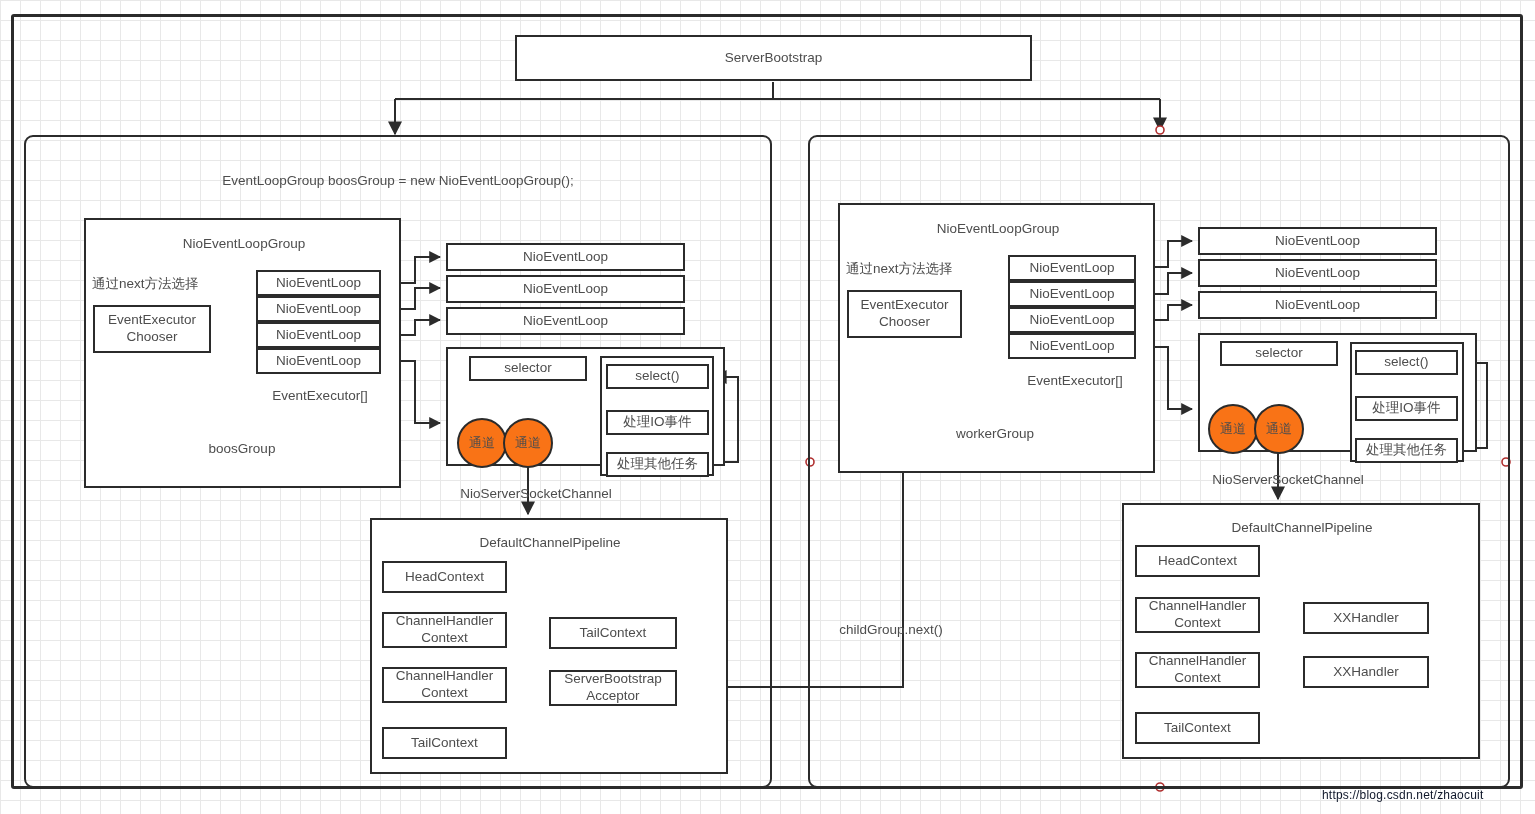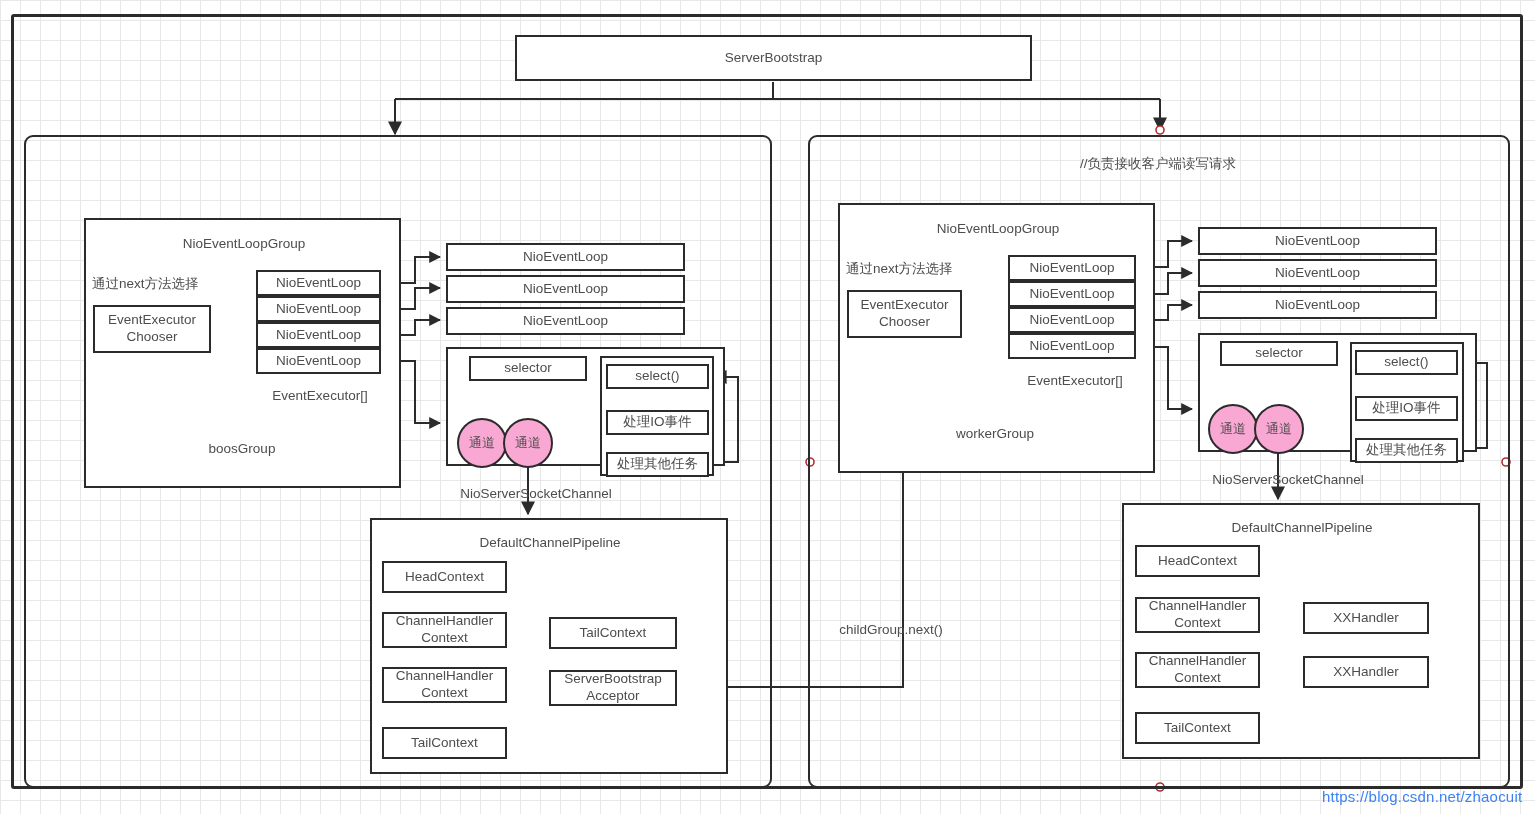--- a/index.html
+++ b/index.html
@@ -29,29 +29,29 @@
   .plain{
     position:absolute;font-size:13.5px;color:#4d4d4d;
     text-align:center;line-height:1.45;white-space:pre;
   }
   .outer{
     position:absolute;box-sizing:border-box;
     border:3px solid #2b2b2b;background:transparent;border-radius:3px;
   }
   .circ{
     position:absolute;box-sizing:border-box;border:2px solid #2b2b2b;
-    border-radius:50%;background:#f9a8d4;
+    border-radius:50%;background:#f97316;
     display:flex;align-items:center;justify-content:center;
     font-size:13px;color:#4d4d4d;
   }
   .group-box{
     position:absolute;box-sizing:border-box;border:2px solid #2b2b2b;background:#fff;
   }
   .watermark{
-    position:absolute;font-size:15px;color:#3b82f6;white-space:nowrap;
+    position:absolute;font-size:12px;color:#0f172a;white-space:nowrap;
     letter-spacing:.2px;
   }
 </style>
 </head>
 <body>
 
 <svg class="layer" viewBox="0 0 1535 814" width="1535" height="814">
   <defs>
     <marker id="ah" viewBox="0 0 10 10" refX="9" refY="5" markerWidth="7" markerHeight="7" orient="auto-start-reverse">
       <path d="M0,0 L10,5 L0,10 z" fill="#2b2b2b"></path>
@@ -139,20 +139,21 @@
 </svg>
 
 <div class="layer">
 
   <div class="outer" style="left:11px;top:14px;width:1512px;height:775px;"></div>
 
   <div class="node" style="left:515px;top:35px;width:517px;height:46px;">ServerBootstrap</div>
 
   <div class="panel" style="left:24px;top:135px;width:748px;height:653px;"></div>
 
+  <div class="plain" style="left:148px;top:171px;width:500px;">EventLoopGroup boosGroup = new NioEventLoopGroup();</div>
 
   <div class="group-box" style="left:84px;top:218px;width:317px;height:270px;"></div>
   <div class="plain" style="left:124px;top:234px;width:240px;">NioEventLoopGroup</div>
   <div class="plain" style="left:92px;top:274px;width:160px;text-align:left;">通过next方法选择</div>
   <div class="node" style="left:93px;top:305px;width:118px;height:48px;">
     <span style="white-space:pre-line;">EventExecutor
 Chooser</span>
   </div>
   <div class="plain" style="left:230px;top:386px;width:180px;">EventExecutor[]</div>
   <div class="plain" style="left:182px;top:439px;width:120px;">boosGroup</div>
@@ -190,21 +191,20 @@
   </div>
   <div class="node" style="left:382px;top:727px;width:125px;height:32px;">TailContext</div>
   <div class="node" style="left:549px;top:617px;width:128px;height:32px;">TailContext</div>
   <div class="node" style="left:549px;top:670px;width:128px;height:36px;">
     <span style="white-space:pre-line;">ServerBootstrap
 Acceptor</span>
   </div>
 
   <div class="panel" style="left:808px;top:135px;width:702px;height:653px;"></div>
 
-  <div class="plain" style="left:908px;top:154px;width:500px;">//负责接收客户端读写请求</div>
 
   <div class="group-box" style="left:838px;top:203px;width:317px;height:270px;"></div>
   <div class="plain" style="left:878px;top:219px;width:240px;">NioEventLoopGroup</div>
   <div class="plain" style="left:846px;top:259px;width:160px;text-align:left;">通过next方法选择</div>
   <div class="node" style="left:847px;top:290px;width:115px;height:48px;">
     <span style="white-space:pre-line;">EventExecutor
 Chooser</span>
   </div>
   <div class="plain" style="left:985px;top:371px;width:180px;">EventExecutor[]</div>
   <div class="plain" style="left:935px;top:424px;width:120px;">workerGroup</div>

